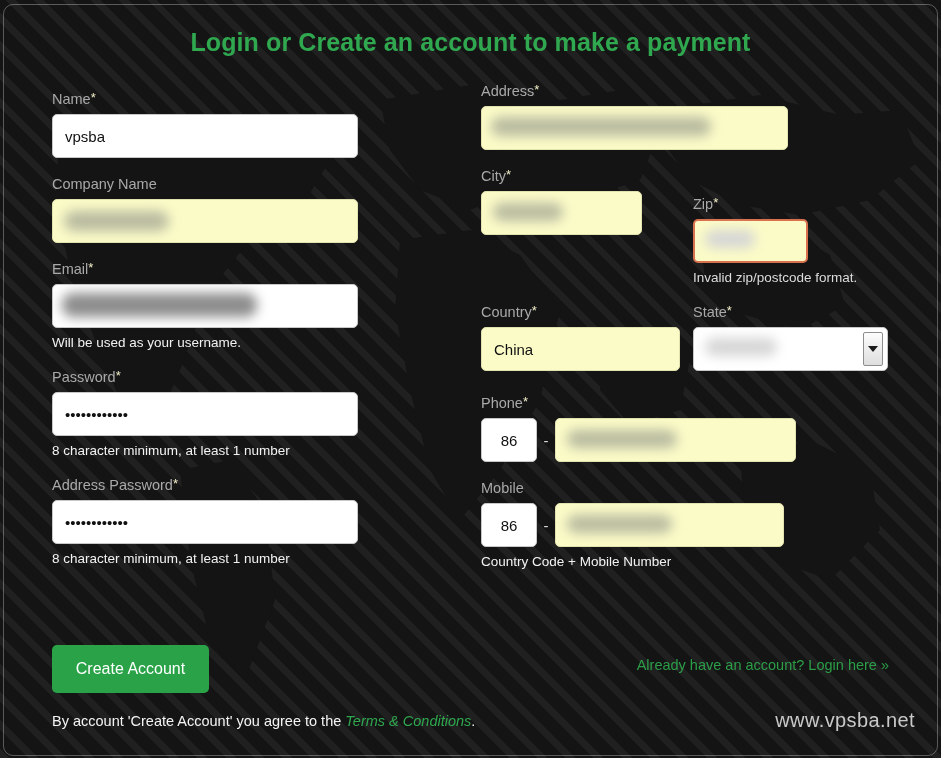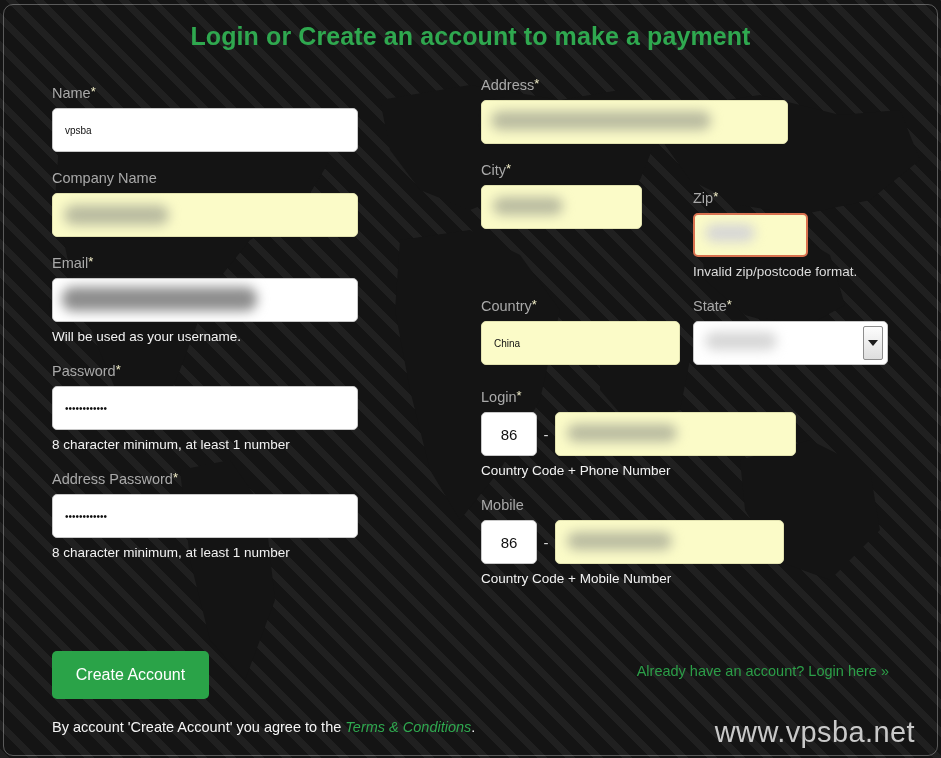--- a/index.html
+++ b/index.html
@@ -47,22 +47,22 @@
     width: 935px; height: 752px;
     border: 1px solid rgba(255,255,255,0.30);
     border-radius: 10px;
     pointer-events: none;
   }
 
   #content { position: relative; z-index: 5; }
 
   
   .page-title {
-    margin: 10px;
-    padding: 12px 0 0 0;
+    margin: 4px;
+    padding: 24px 0 0 0;
     text-align: center;
     color: #2fa84f;
     font-size: 25px;
     font-weight: bold;
     letter-spacing: 0.1px;
   }
 
   
   .form-grid {
     position: relative;
@@ -91,21 +91,21 @@
 
   input.txt, .fake-input, .select-box {
     display: block;
     width: 100%;
     height: 44px;
     border: 1px solid #c8c8c8;
     border-radius: 5px;
     background: #ffffff;
     color: #111;
     font-family: "Liberation Sans", sans-serif;
-    font-size: 10px;
+    font-size: 15px;
     padding: 0 12px;
     outline: none;
   }
   
   .autofill {
     background: #fbfbc8 !important;
     border-color: #e2e2b0 !important;
   }
   .invalid {
     border: 2px solid #d9714f !important;
@@ -209,23 +209,23 @@
     position: absolute;
     left: 52px; top: 68px;
     color: #f4f4f4;
     font-size: 14.5px;
     white-space: nowrap;
   }
   .terms-link { color: #2fa84f; text-decoration: none; cursor: pointer; font-style: italic; }
 
   .watermark {
     position: absolute;
-    right: 26px; bottom: 9px;
+    right: 26px; bottom: 26px;
     color: #c9c9c9;
-    font-size: 29px;
+    font-size: 20px;
     letter-spacing: 0.4px;
     z-index: 6;
     text-align: right;
   }
 </style>
 </head>
 <body>
 
 <div id="page">
 
@@ -376,31 +376,30 @@
               </div>
               <div class="redact pale" style="left:12px; top:11px; width:72px; height:18px;"></div>
             </div>
           </div>
         </div>
 
         <div class="spacer-24"></div>
 
         <div class="field">
           <label class="field-label">
-            <span>Login</span><span class="req">*</span>
+            <span>Phone</span><span class="req">*</span>
           </label>
           <div class="phone-row" style="width:315px;">
             <div class="cc-box">86</div>
             <span class="dash">-</span>
             <div class="field-wrap phone-num">
               <input class="txt autofill" type="text" value="" style="">
               <div class="redact olive" style="left:12px; top:12px; width:110px; height:18px;"></div>
             </div>
           </div>
-          <span class="help-text">Country Code + Phone Number</span>
         </div>
 
         <div class="spacer-18"></div>
 
         <div class="field">
           <label class="field-label">
             <span>Mobile</span><span class="req"></span>
           </label>
           <div class="phone-row" style="width:303px;">
             <div class="cc-box">86</div>

